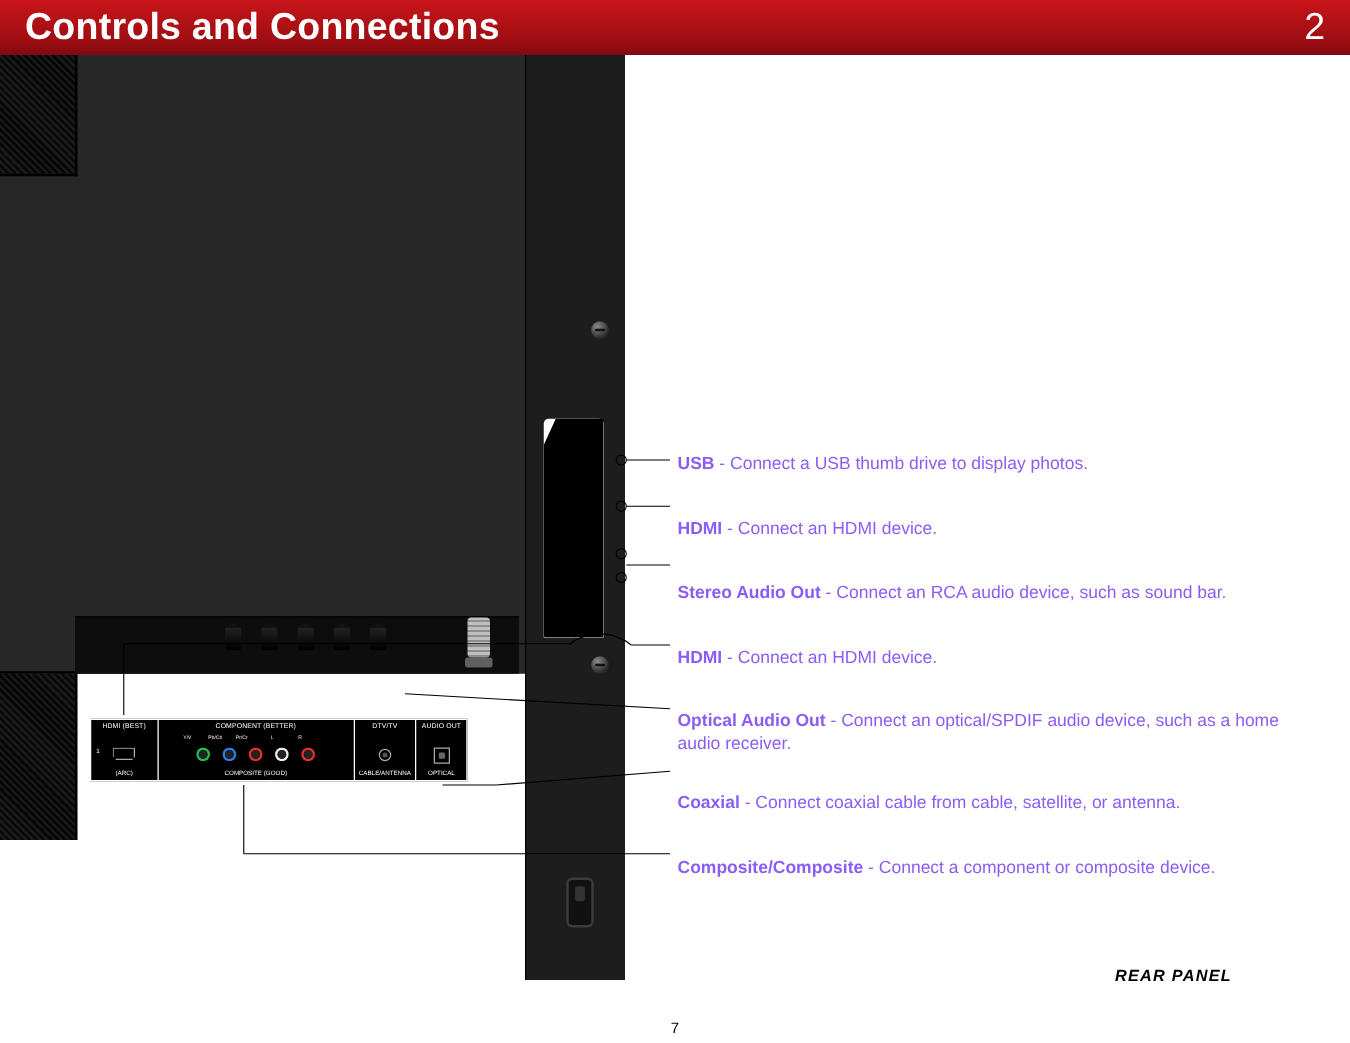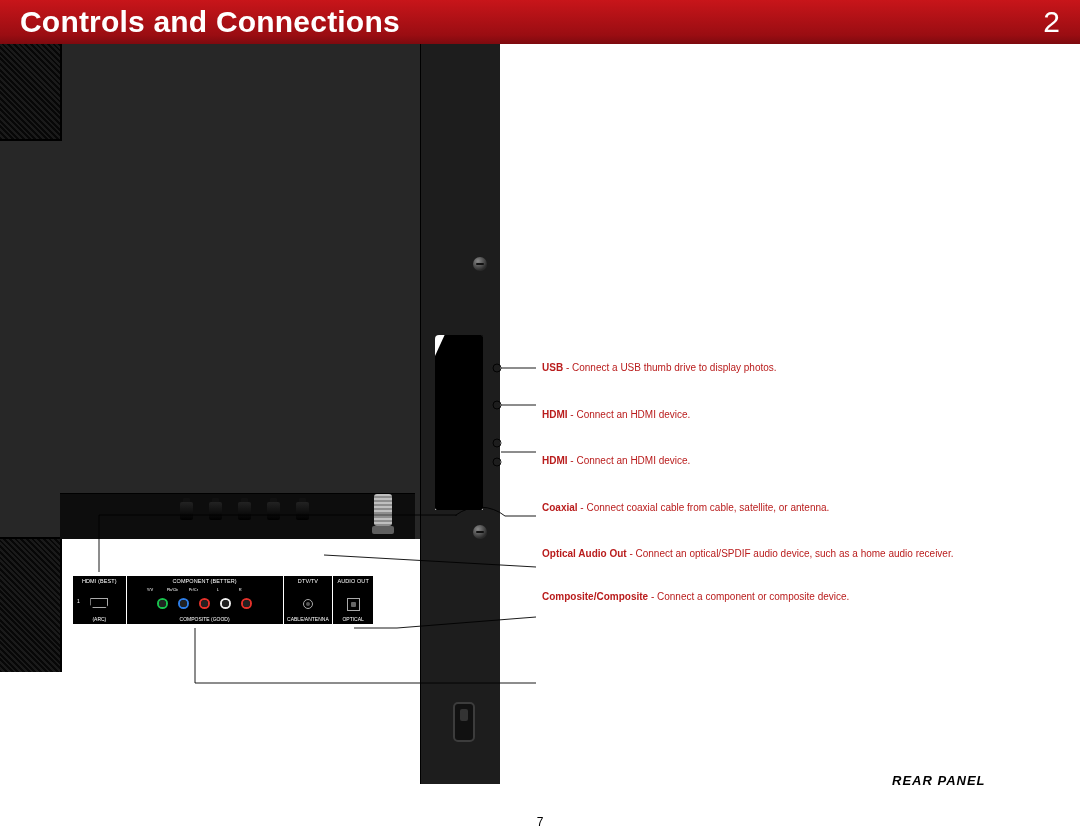--- a/index.html
+++ b/index.html
@@ -223,23 +223,23 @@
   
   svg.leads { position:absolute; left:0; top:0; width:1080px; height:834px; pointer-events:none; }
   svg.leads line { stroke:#000; stroke-width:0.9; }
   svg.leads circle { fill:none; stroke:#000; stroke-width:0.9; }
 
   
   .copy {
     position: absolute;
     left: 542px; top: 362px;
     width: 500px;
-    font-size: 10px;
+    font-size: 14px;
     line-height: 1.25;
-    color: #b91c1c;
+    color: #8b5cf6;
   }
   .copy .item { margin-bottom: 34px; }
   .copy .item:nth-child(1){ margin-top: 0; }
   .copy b { font-weight: 700; }
 
   
   .rear-tag {
     position: absolute;
     left: 868px; top: 773px;
     font-size: 13px;
@@ -361,27 +361,30 @@
 </svg>
 
 <div class="copy">
   <div class="item">
     <b>USB</b><span> - </span><span>Connect a USB thumb drive to display photos.</span>
   </div>
   <div class="item">
     <b>HDMI</b><span> - </span><span>Connect an HDMI device.</span>
   </div>
   <div class="item">
+    <b>Stereo Audio Out</b><span> - </span><span>Connect an RCA audio device, such as sound bar.</span>
+  </div>
+  <div class="item">
     <b>HDMI</b><span> - </span><span>Connect an HDMI device.</span>
-  </div>
-  <div class="item">
-    <b>Coaxial</b><span> - </span><span>Connect coaxial cable from cable, satellite, or antenna.</span>
   </div>
   <div class="item" style="margin-bottom:30px;">
     <b>Optical Audio Out</b><span> - </span><span>Connect an optical/SPDIF audio device, such as a home audio receiver.</span>
   </div>
   <div class="item">
+    <b>Coaxial</b><span> - </span><span>Connect coaxial cable from cable, satellite, or antenna.</span>
+  </div>
+  <div class="item">
     <b>Composite/Composite</b><span> - </span><span>Connect a component or composite device.</span>
   </div>
 </div>
 
 <div class="rear-tag">REAR PANEL</div>
 <div class="page-num">7</div>
 
 </body></html>

